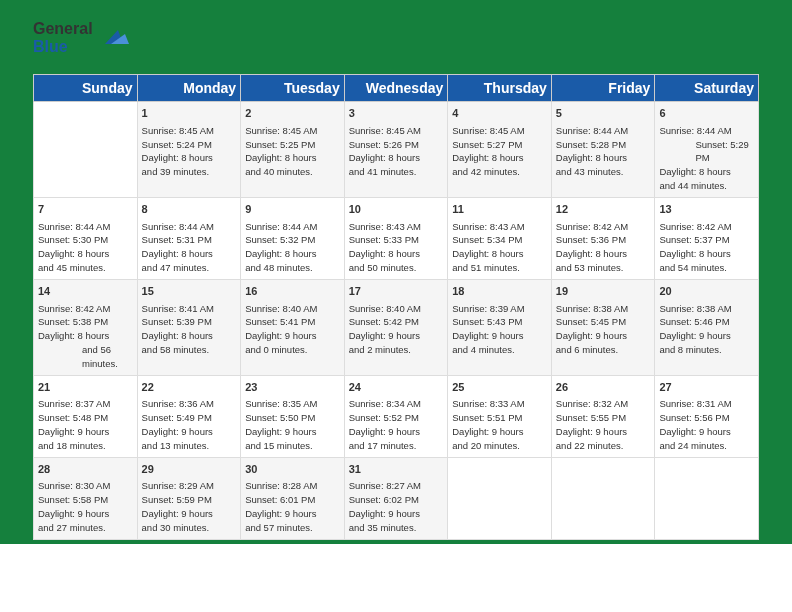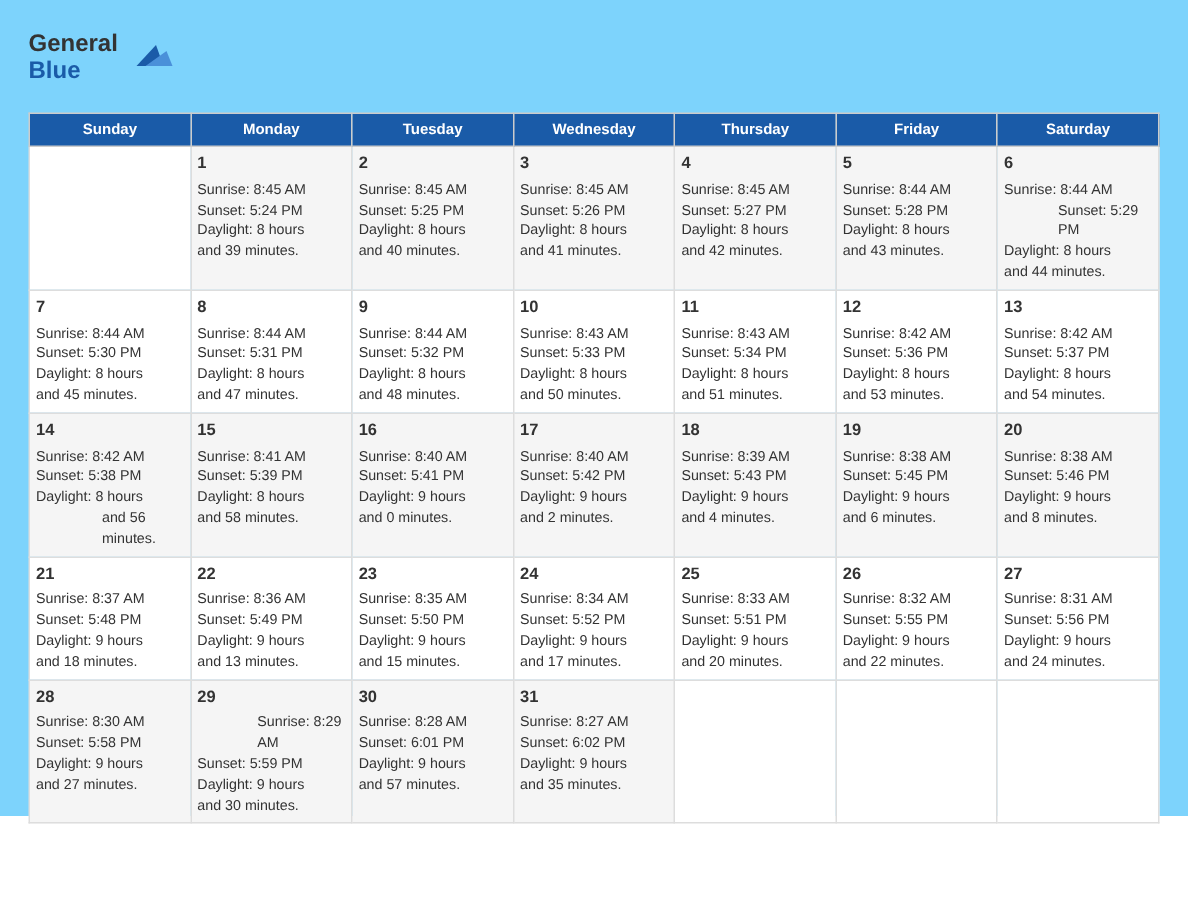--- a/index.html
+++ b/index.html
@@ -6,22 +6,22 @@
     body {
       font-family: Arial, sans-serif;
       background: #fff;
       width: 792px;
       height: 612px;
       overflow: hidden;
     }
     .page {
       width: 792px;
       height: 544px;
-      padding: 16px 19px;
-      background: #7dd3fc;
+      padding: 16px 33px;
+      background: #15803d;
     }
     .header {
       display: flex;
       justify-content: space-between;
       align-items: flex-start;
       margin-bottom: 10px;
     }
     .logo {
       display: flex;
       align-items: center;
@@ -40,24 +40,24 @@
       color: #555;
     }
     table {
       width: 100%;
       border-collapse: collapse;
       table-layout: fixed;
     }
     thead tr th {
       background-color: #1a5ba8;
       color: #fff;
-      font-size: 10px;
+      font-size: 14px;
       font-weight: bold;
       padding: 5px 4px;
-      text-align: center;
+      text-align: right;
       border: 1px solid #ccc;
     }
     tbody tr td {
       vertical-align: top;
       font-size: 9.5px;
       color: #333;
       padding: 4px 4px;
       border: 1px solid #ddd;
       height: 78px;
       line-height: 1.45;
@@ -311,21 +311,21 @@
         <tr>
           <td>
             <span class="day-num">28</span>
             <span style="display: block;">Sunrise: 8:30 AM</span>
             <span style="display: block;">Sunset: 5:58 PM</span>
             <span style="display: block;">Daylight: 9 hours</span>
             <span style="display: block;">and 27 minutes.</span>
           </td>
           <td>
             <span class="day-num">29</span>
-            <span style="display: block; margin-left: 40px;">Sunrise: 8:29 AM</span>
+            <span style="display: block;">Sunrise: 8:29 AM</span>
             <span style="display: block;">Sunset: 5:59 PM</span>
             <span style="display: block;">Daylight: 9 hours</span>
             <span style="display: block;">and 30 minutes.</span>
           </td>
           <td>
             <span class="day-num">30</span>
             <span style="display: block;">Sunrise: 8:28 AM</span>
             <span style="display: block;">Sunset: 6:01 PM</span>
             <span style="display: block;">Daylight: 9 hours</span>
             <span style="display: block;">and 57 minutes.</span>

